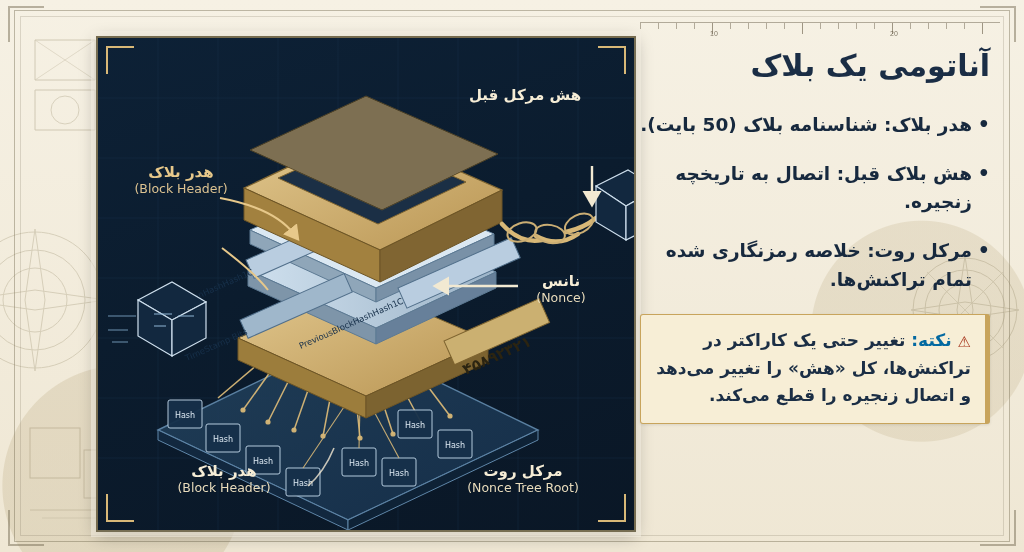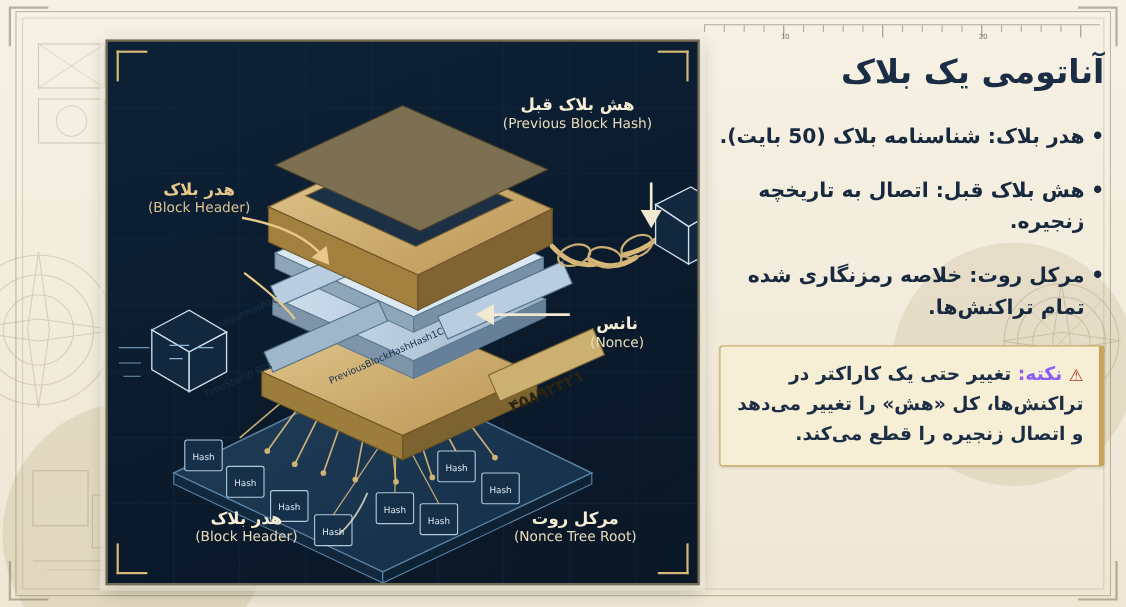--- a/index.html
+++ b/index.html
@@ -68,21 +68,21 @@
     position:absolute;text-align:center;line-height:1.22;
     color:#f2e9d2;font-family:"DejaVu Sans",sans-serif;
   }
   .lbl .fa{display:block;font-size:15px;font-weight:bold;color:#f6edd6;}
   .lbl .en{display:block;font-size:12.5px;color:#e9dcbc;}
   .lbl.gold .fa{color:#e7c88a;}
   .lbl.gold .en{color:#ddc391;}
 
   
   .right{
-    position:absolute;right:20px;top:46px;width:350px;text-align:right;
+    position:absolute;right:34px;top:46px;width:350px;text-align:right;
     direction:rtl;
   }
   .title{
     font-size:30px;font-weight:bold;color:#1a2d45;letter-spacing:0;
     margin:0 0 26px 0;line-height:1.3;
   }
   .bullets{margin:0;padding:0;list-style:none;}
   .bullets li{
     font-size:18.5px;font-weight:bold;color:#17293e;line-height:1.55;
     margin-bottom:20px;padding-right:18px;position:relative;
@@ -92,21 +92,21 @@
   }
   .note{
     margin-top:8px;background:#f7eed6;border:1.5px solid #c8a45c;
     border-right:5px solid #c8a45c;
     padding:12px 14px 13px 14px;border-radius:3px;
     box-shadow:0 1px 3px rgba(0,0,0,.10);
   }
   .note p{
     margin:0;font-size:17px;font-weight:bold;color:#1b2e45;line-height:1.62;
   }
-  .note .kw{color:#8b5cf6;}
+  .note .kw{color:#0369a1;}
   .warn{display:inline-block;color:#a8381f;font-size:15px;vertical-align:-1px;}
 </style>
 </head>
 <body>
 
 <div class="slide">
 
   <div class="paper-border"></div>
   <div class="paper-border2"></div>
   <div class="corner tl"></div>
@@ -341,30 +341,29 @@
           <path d="M0 0 L7 4 L0 8 Z" fill="#f2e9d2"></path>
         </marker>
       </defs>
       <path d="M122 160 q54 10 74 36" stroke="#e7c88a" stroke-width="2.2" fill="none" marker-end="url(#a2)"></path>
       <path d="M420 248 L344 248" stroke="#f2e9d2" stroke-width="2.4" fill="none" marker-end="url(#a3)"></path>
       <path d="M124 210 q34 26 46 42" stroke="#e7c88a" stroke-width="2" fill="none"></path>
       <path d="M236 410 q-10 24 -26 38" stroke="#f2e9d2" stroke-width="1.6" fill="none" opacity=".8"></path>
     </svg>
 
     <div class="lbl" style="left:332px;top:48px;width:190px;">
-      <span class="fa">هش بلاک قبل</span>
-      <span class="en">(Previous Block Hash)</span>
+      <span class="fa">هش مرکل قبل</span>
     </div>
 
     <div class="lbl gold" style="left:8px;top:125px;width:150px;">
       <span class="fa">هدر بلاک</span>
       <span class="en">(Block Header)</span>
     </div>
 
-    <div class="lbl" style="left:408px;top:247px;width:110px;">
+    <div class="lbl" style="left:408px;top:234px;width:110px;">
       <span class="fa">نانس</span>
       <span class="en">(Nonce)</span>
     </div>
 
     <div class="lbl" style="left:36px;top:424px;width:180px;">
       <span class="fa">هدر بلاک</span>
       <span class="en">(Block Header)</span>
     </div>
 
     <div class="lbl" style="left:330px;top:424px;width:190px;">

